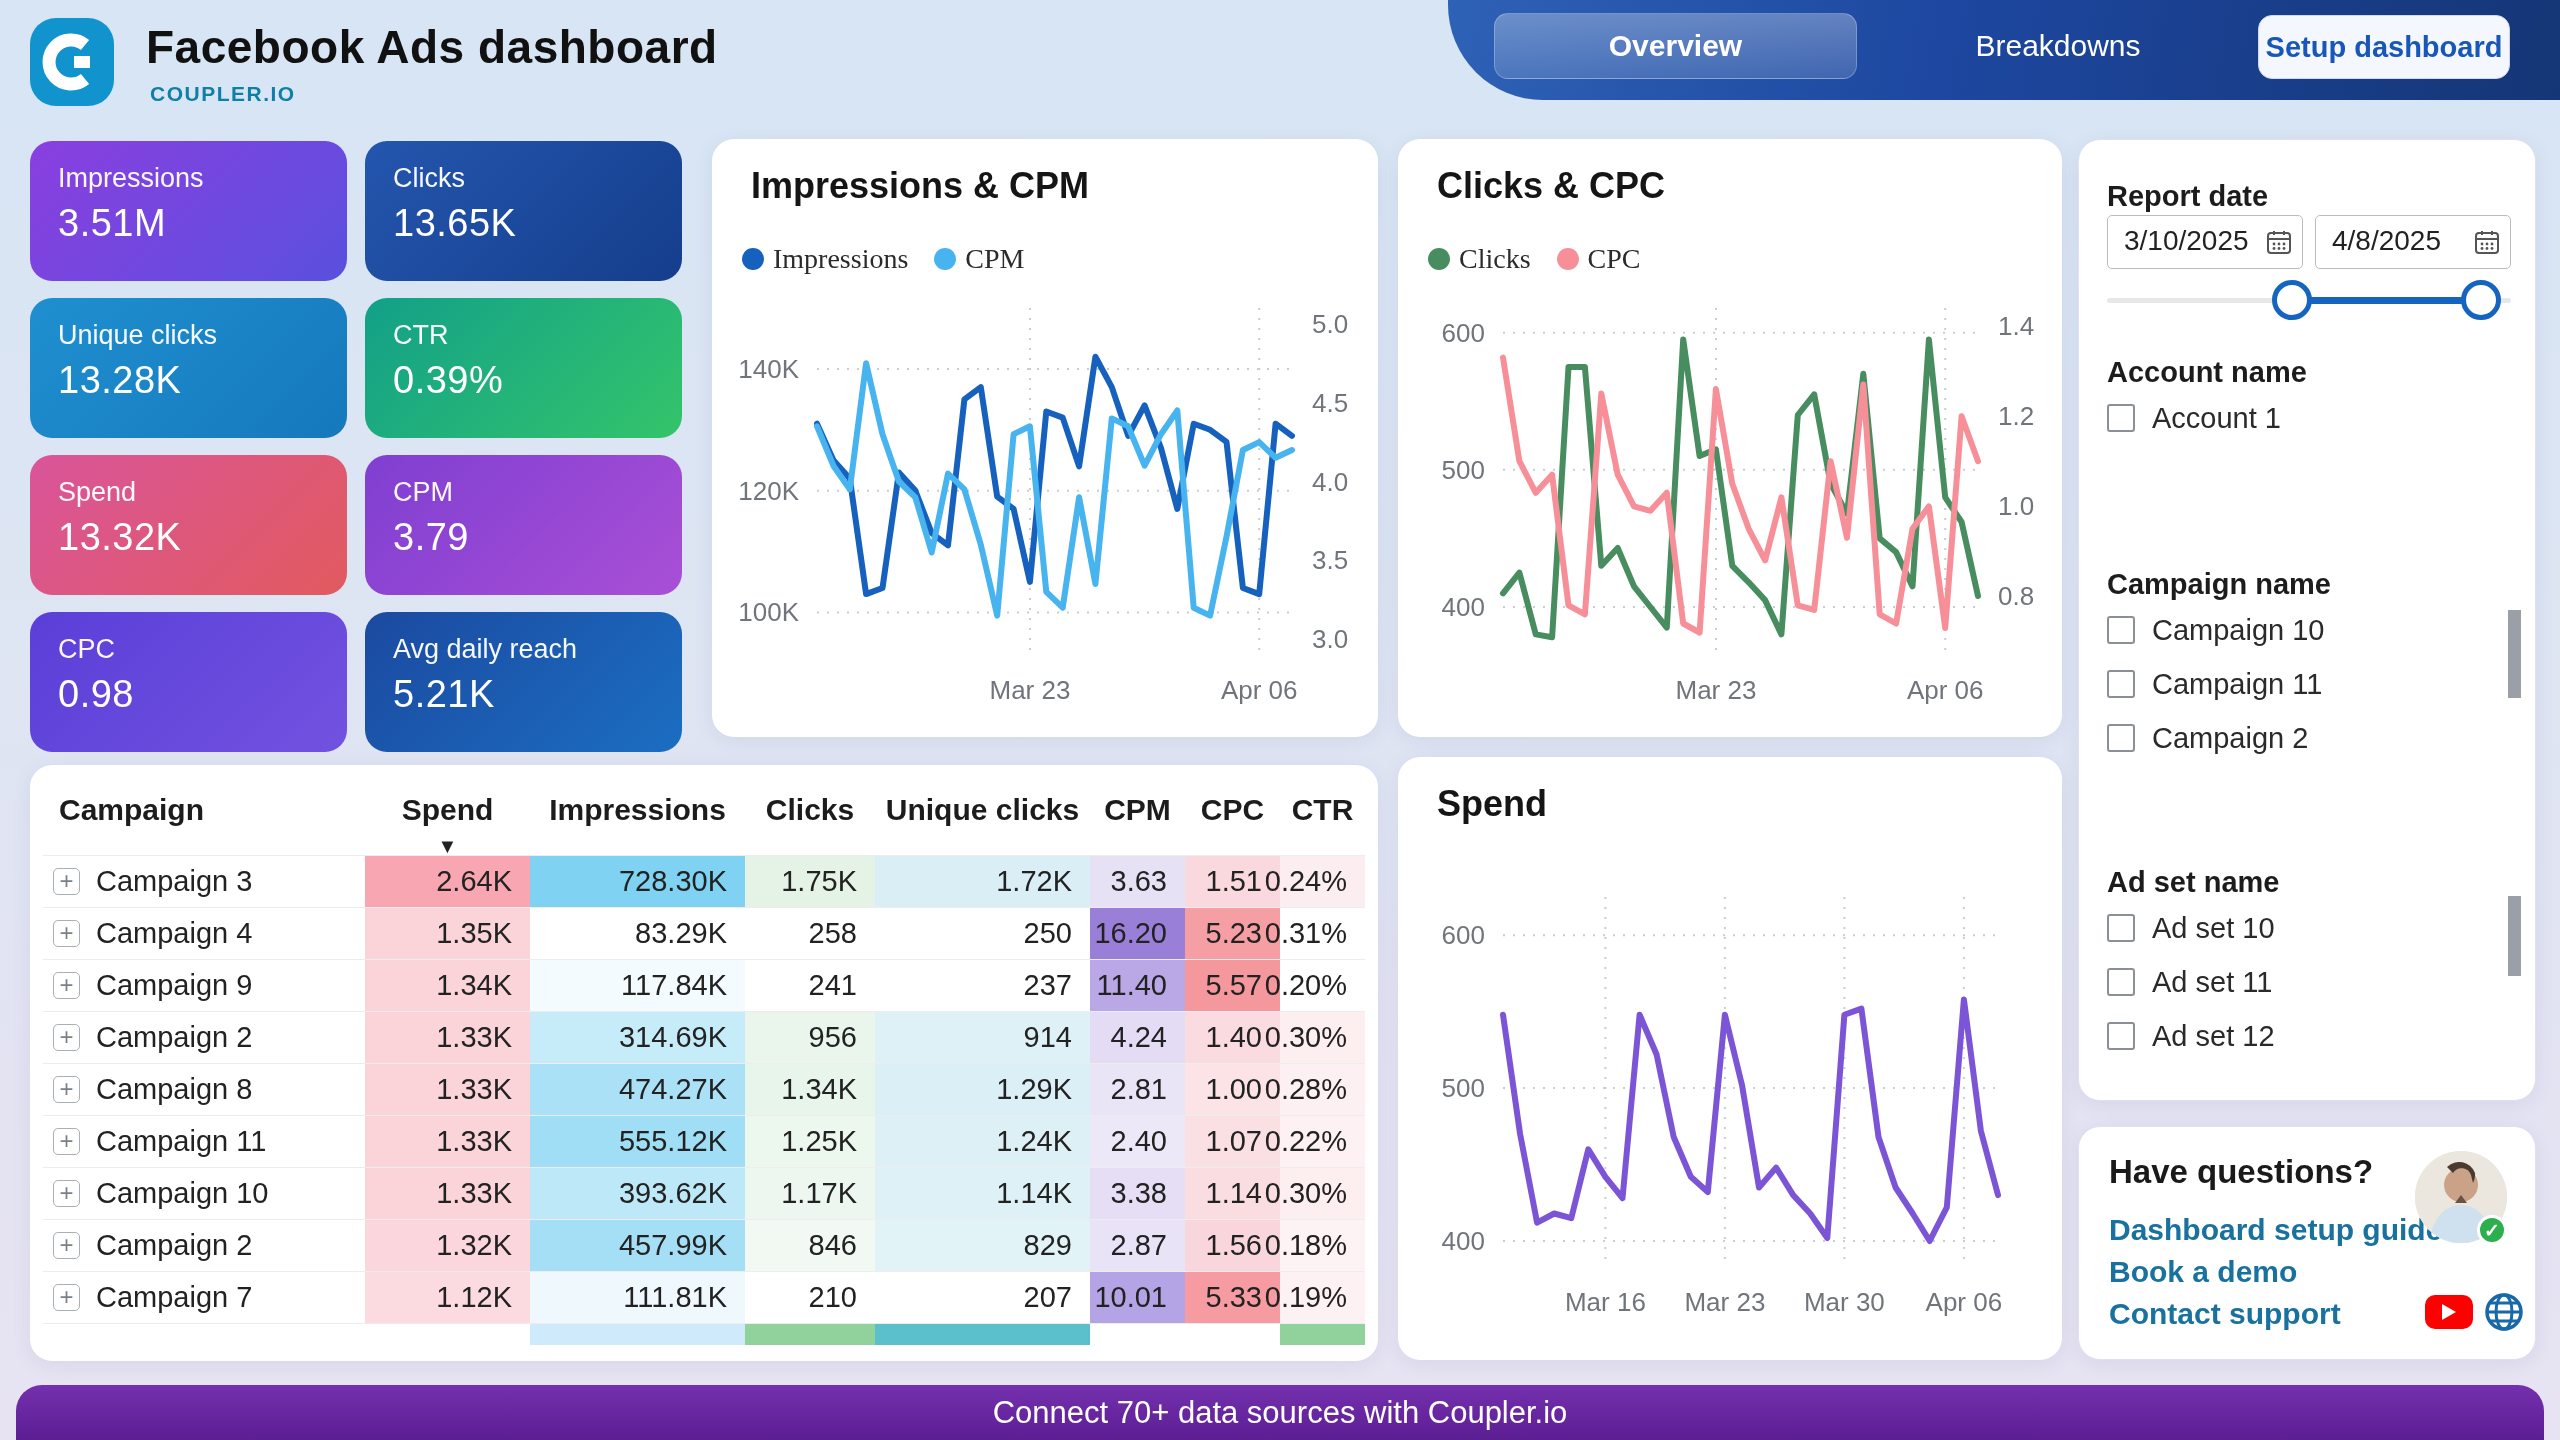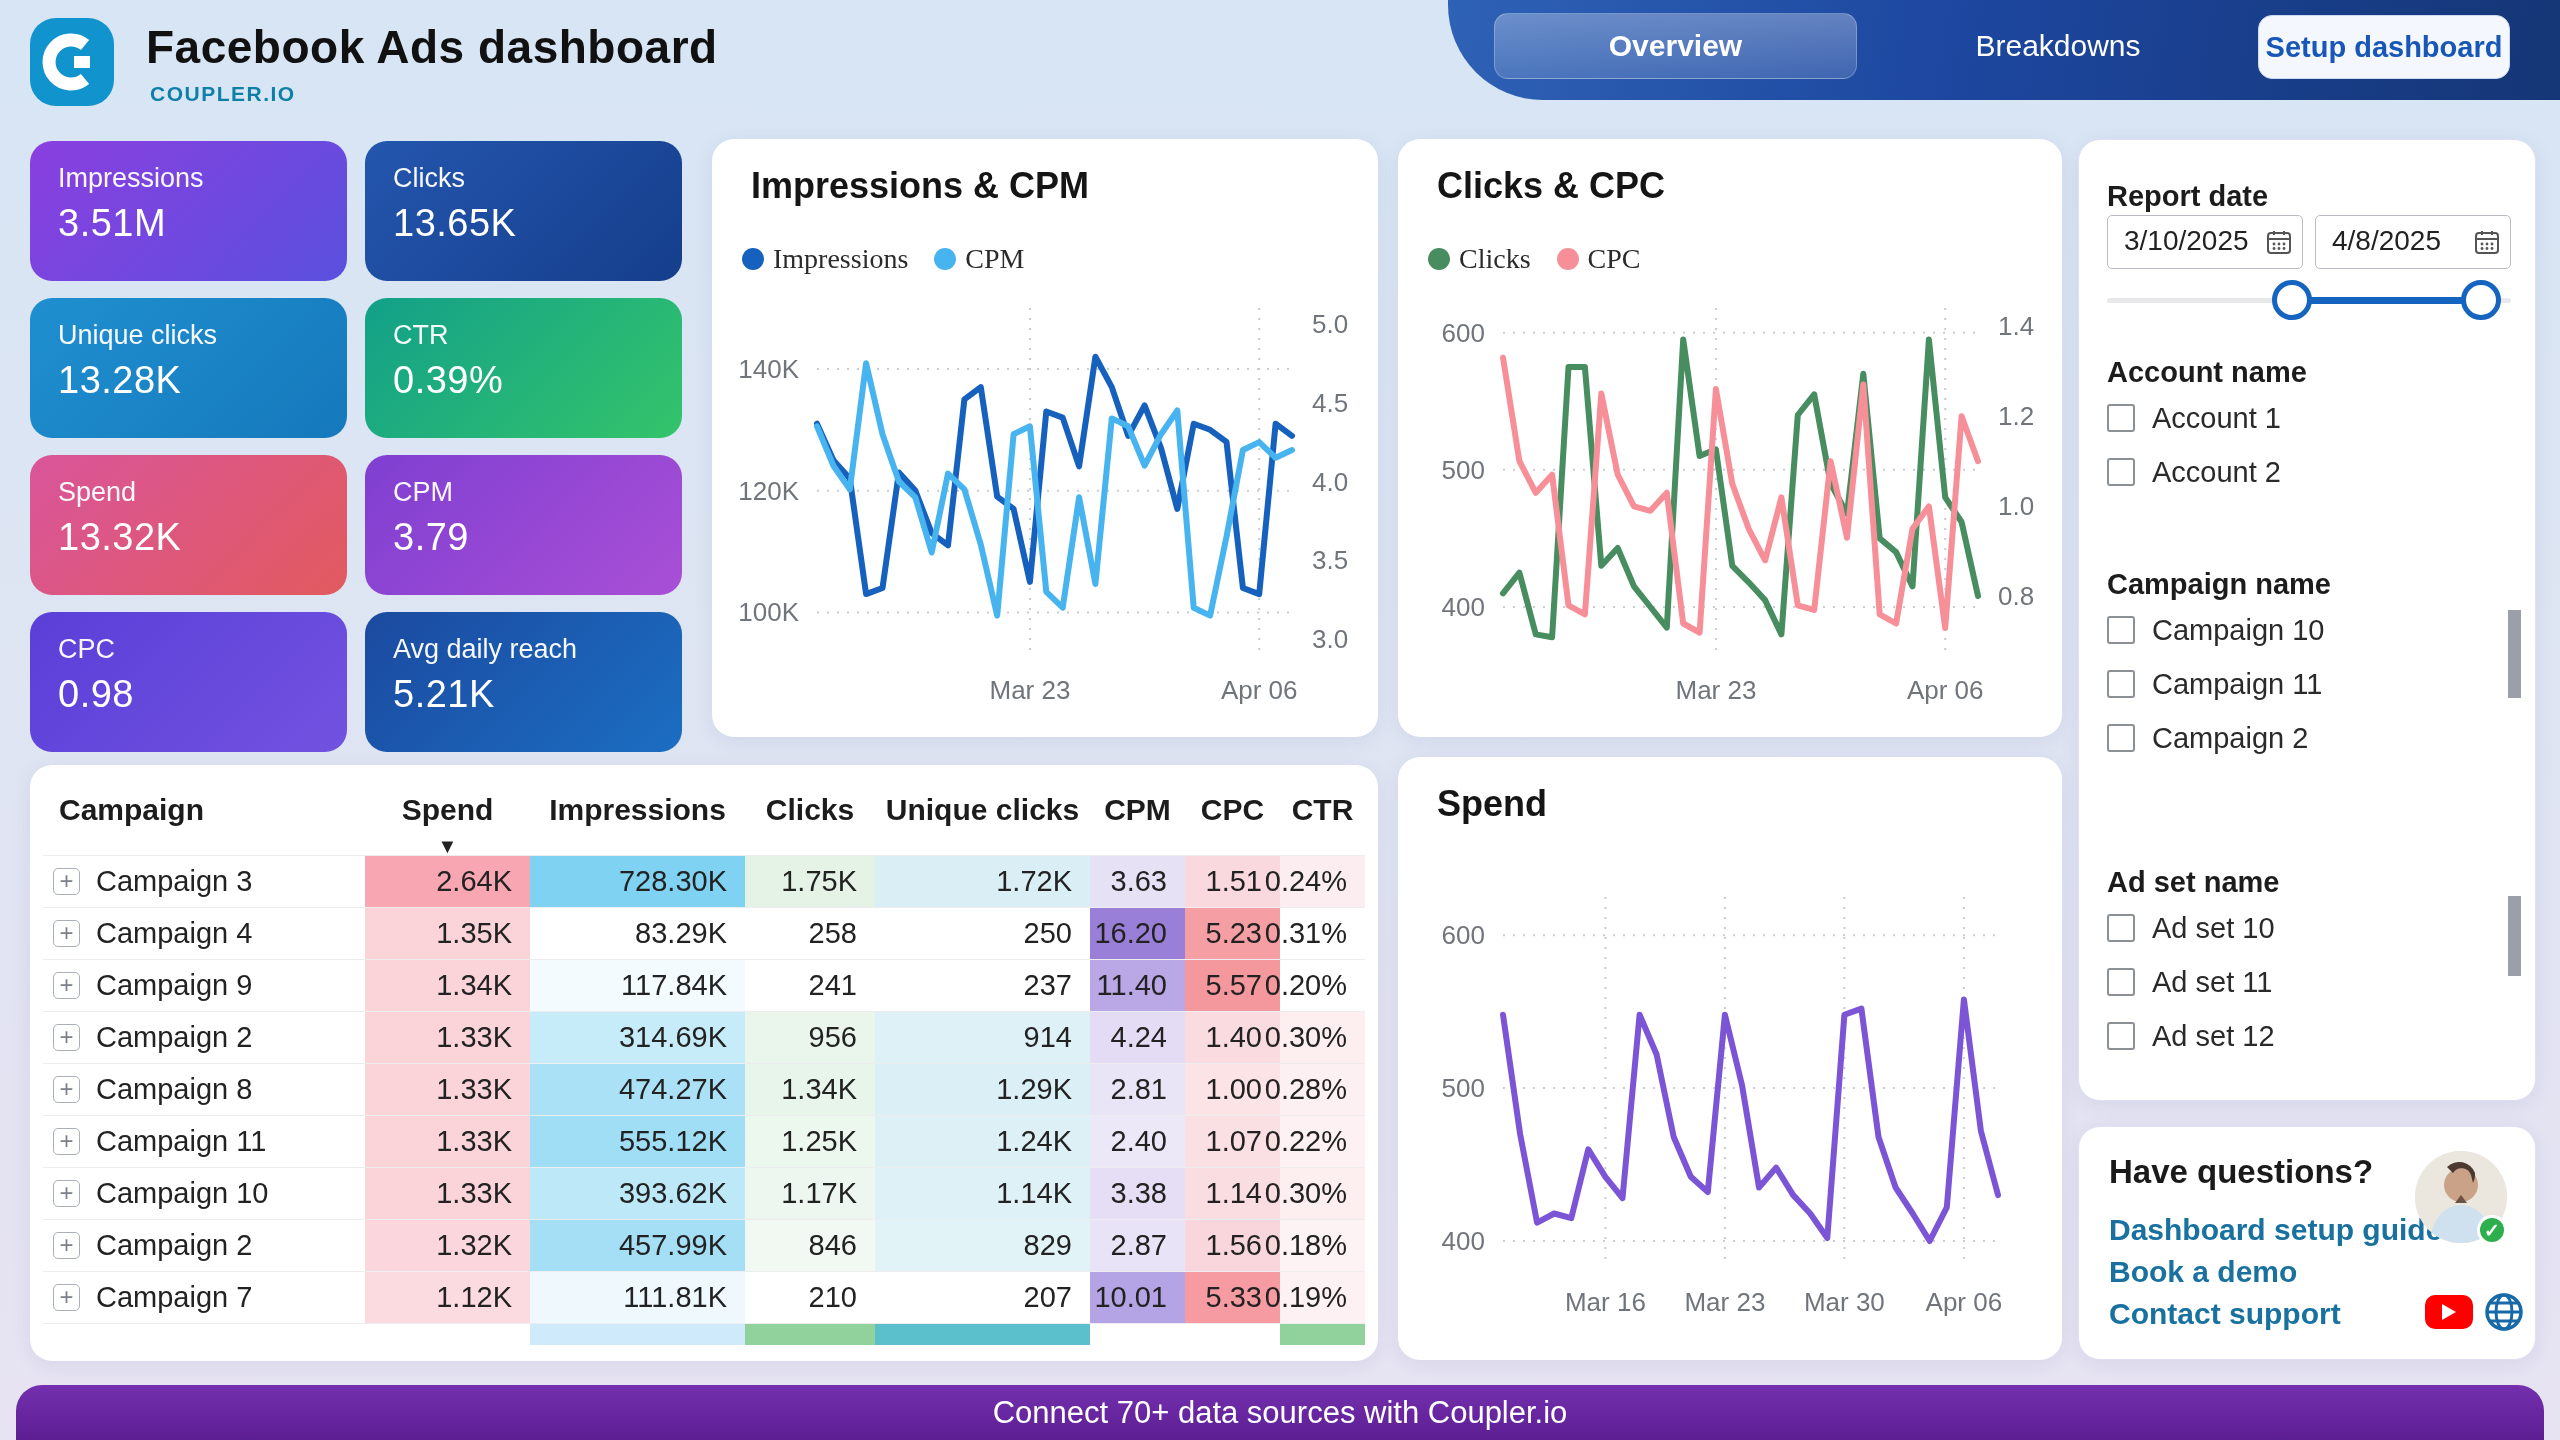--- a/index.html
+++ b/index.html
@@ -442,24 +442,20 @@
   <div class="slider-active"></div>
   <div class="slider-handle" style="left:193px"></div>
   <div class="slider-handle" style="left:382px"></div>
 
   <div class="f-label" style="top:216px">Account name</div>
   <div class="chk-list" style="top:258px">
       <div class="chk-row">
         <span class="chk"></span>
         <span class="chk-label">Account 1</span>
       </div>
-      <div class="chk-row">
-        <span class="chk"></span>
-        <span class="chk-label">Account 2</span>
-      </div>
     </div>
 
   <div class="f-label" style="top:428px">Campaign name</div>
   <div class="chk-list" style="top:470px">
       <div class="chk-row">
         <span class="chk"></span>
         <span class="chk-label">Campaign 10</span>
       </div>
       <div class="chk-row">
         <span class="chk"></span>

